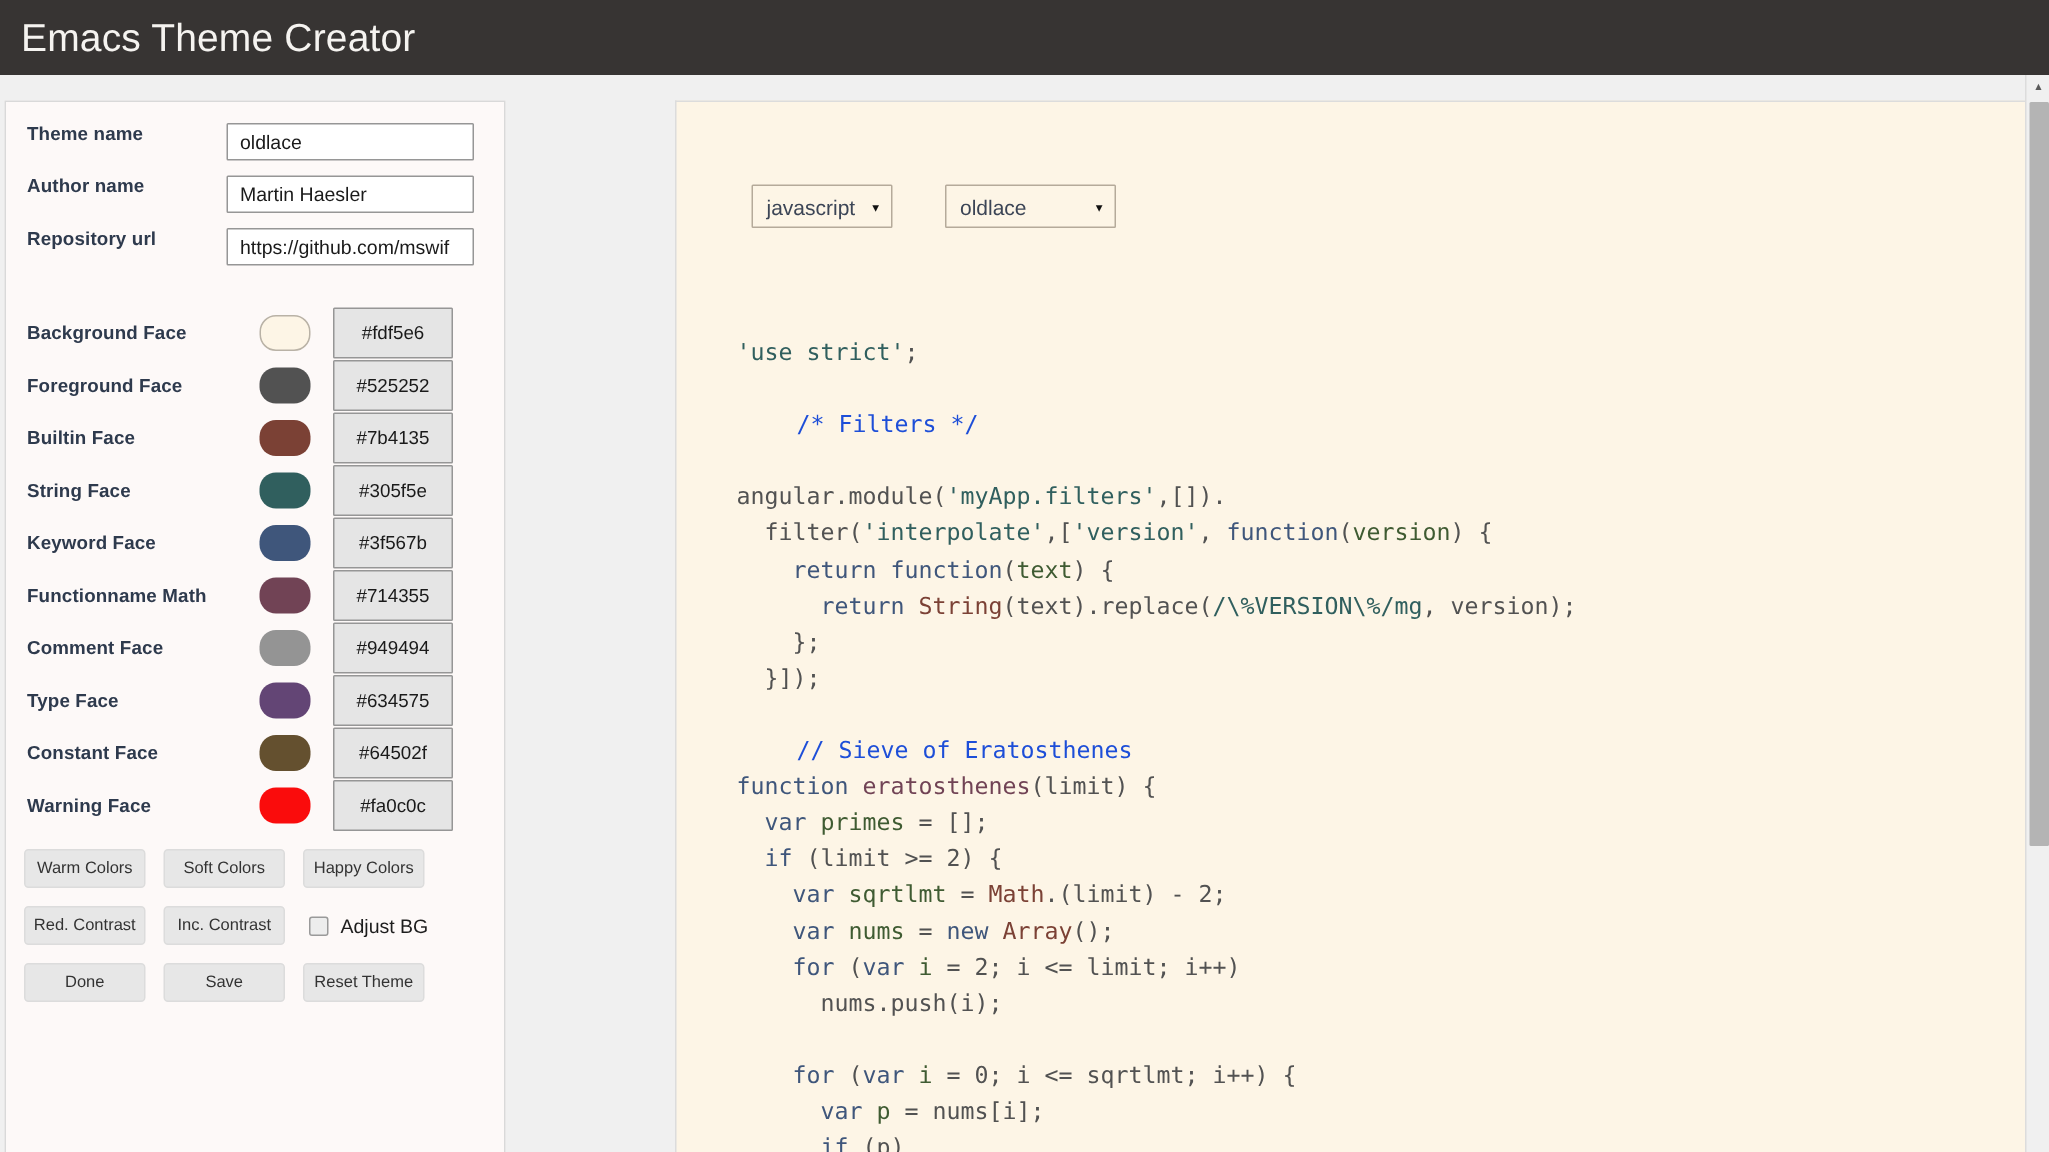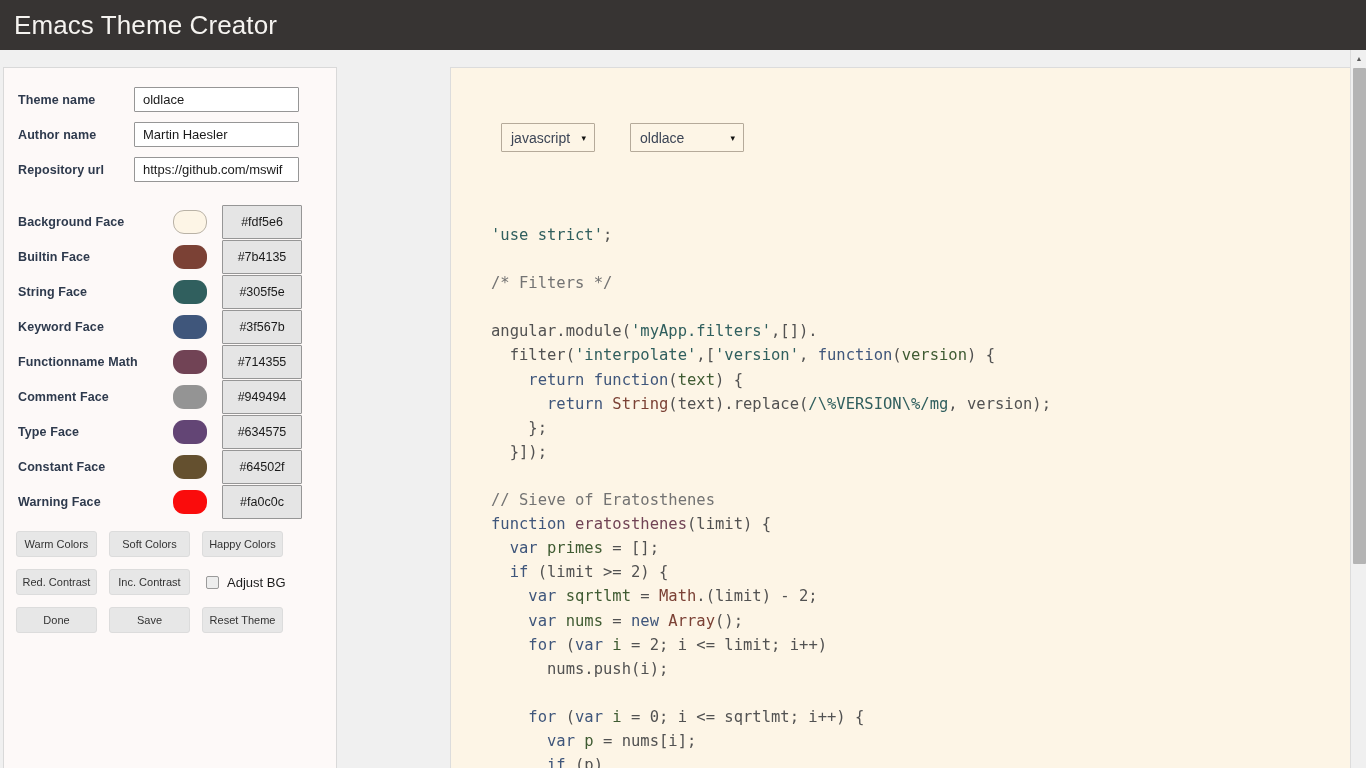--- a/index.html
+++ b/index.html
@@ -41,23 +41,23 @@
     position: absolute;
     left: 3px; top: 17px;
     width: 334px; height: 716px;
     background: #fdf9f8;
     border: 1px solid #d9d9d9;
     padding: 14px 0 0 0;
   }
 
   .field-row {
     display: flex;
-    align-items: center;
     height: 35px;
     padding-left: 14px;
+    gap: 17px;
   }
   .field-label {
     width: 116px;
     font-size: 12.5px;
     font-weight: bold;
     color: #2e3a4d;
     letter-spacing: .1px;
   }
   .text-input {
     width: 165px;
@@ -193,21 +193,21 @@
     font-family: "DejaVu Sans Mono", monospace;
     font-size: 15.5px;
     line-height: 24.1px;
     white-space: pre;
     color: #525252;
     margin: 0;
   }
   .c-fg   { color: #525252; }
   .c-str  { color: #305f5e; }
   .c-kw   { color: #3f567b; }
-  .c-com  { color: #737373; }
+  .c-com  { color: #1d4ed8; margin-left: 40px; }
   .c-fn   { color: #714355; }
   .c-var  { color: #3f5b32; }
   .c-bi   { color: #7b4135; }
 
   
   #browser-scrollbar {
     position: absolute;
     right: 0; top: 0;
     width: 16px; height: 768px;
     background: #f0f0f0;
@@ -253,20 +253,25 @@
       <span class="field-label">Repository url</span>
       <input class="text-input" type="text" value="https://github.com/mswif" style="">
     </div>
 
     <div class="spacer-gap"></div>
 
     <div class="face-row">
       <span class="face-label">Background Face</span>
       <span class="swatch light-swatch" style="background: rgb(253, 245, 230);"></span>
       <input class="hex-input" type="text" value="#fdf5e6" style="">
+    </div>
+    <div class="face-row">
+      <span class="face-label">Foreground Face</span>
+      <span class="swatch" style="background: rgb(82, 82, 82);"></span>
+      <input class="hex-input" type="text" value="#525252" style="">
     </div>
     <div class="face-row">
       <span class="face-label">Builtin Face</span>
       <span class="swatch" style="background: rgb(123, 65, 53);"></span>
       <input class="hex-input" type="text" value="#7b4135" style="">
     </div>
     <div class="face-row">
       <span class="face-label">String Face</span>
       <span class="swatch" style="background: rgb(48, 95, 94);"></span>
       <input class="hex-input" type="text" value="#305f5e" style="">

